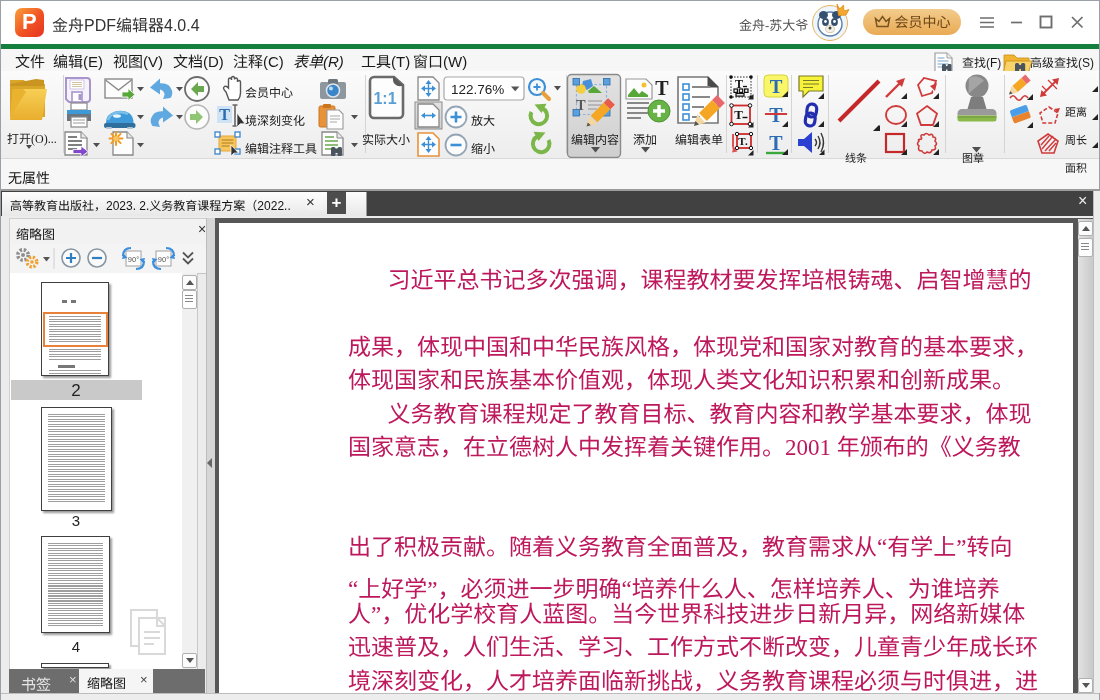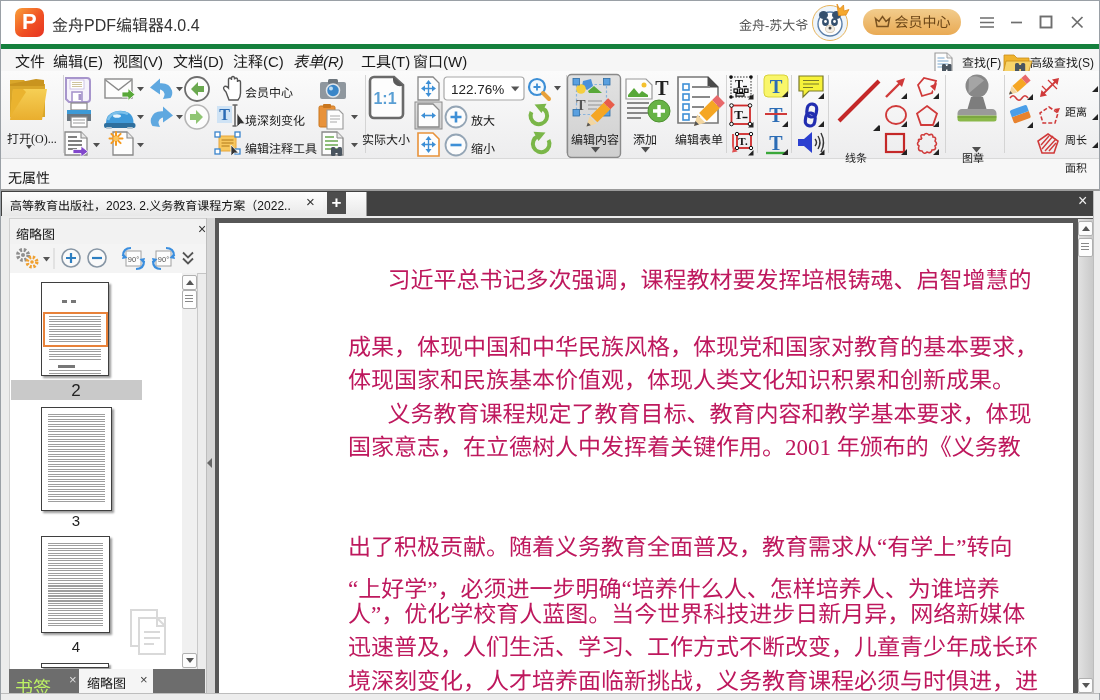--- a/index.html
+++ b/index.html
@@ -646,21 +646,21 @@
           </g>
         </svg>
       </div>
       <div id="pscroll">
         <div class="sbtn sup" style="left:0px;top:2px;"></div>
         <div style="position:absolute;left:0px;top:17px;width:13px;height:17px;background:#fefefe;border:1px solid #b0b0b0;border-radius:2px;"></div>
         <div style="position:absolute;left:3px;top:22px;width:8px;height:1px;background:#888;box-shadow:0 3px 0 #888,0 6px 0 #888;"></div>
         <div class="sbtn sdown" style="left:0px;top:380px;"></div>
       </div>
       <div id="ptabs">
-        <span style="position:absolute;left:6px;top:4px;font-size:18px;color:#bef264;">书签</span>
+        <span style="position:absolute;left:12px;top:4px;font-size:15px;color:#e5e5e5;">书签</span>
         <span style="position:absolute;left:60px;top:3px;font-size:13px;color:#ddd;">×</span>
         <div style="position:absolute;left:70px;top:0;width:74px;height:24px;background:#f5f5f5;"></div>
         <span style="position:absolute;left:78px;top:4px;font-size:13px;color:#111;">缩略图</span>
         <span style="position:absolute;left:131px;top:3px;font-size:13px;color:#444;">×</span>
       </div>
     </div>
     <div id="splitter"></div>
     <div id="docarea">
       <div id="page">
         <div class="dline" style="top:38px;left:168.5px;width:548.5px;">习近平总书记多次强调，课程教材要发挥培根铸魂、启智增慧的</div>

